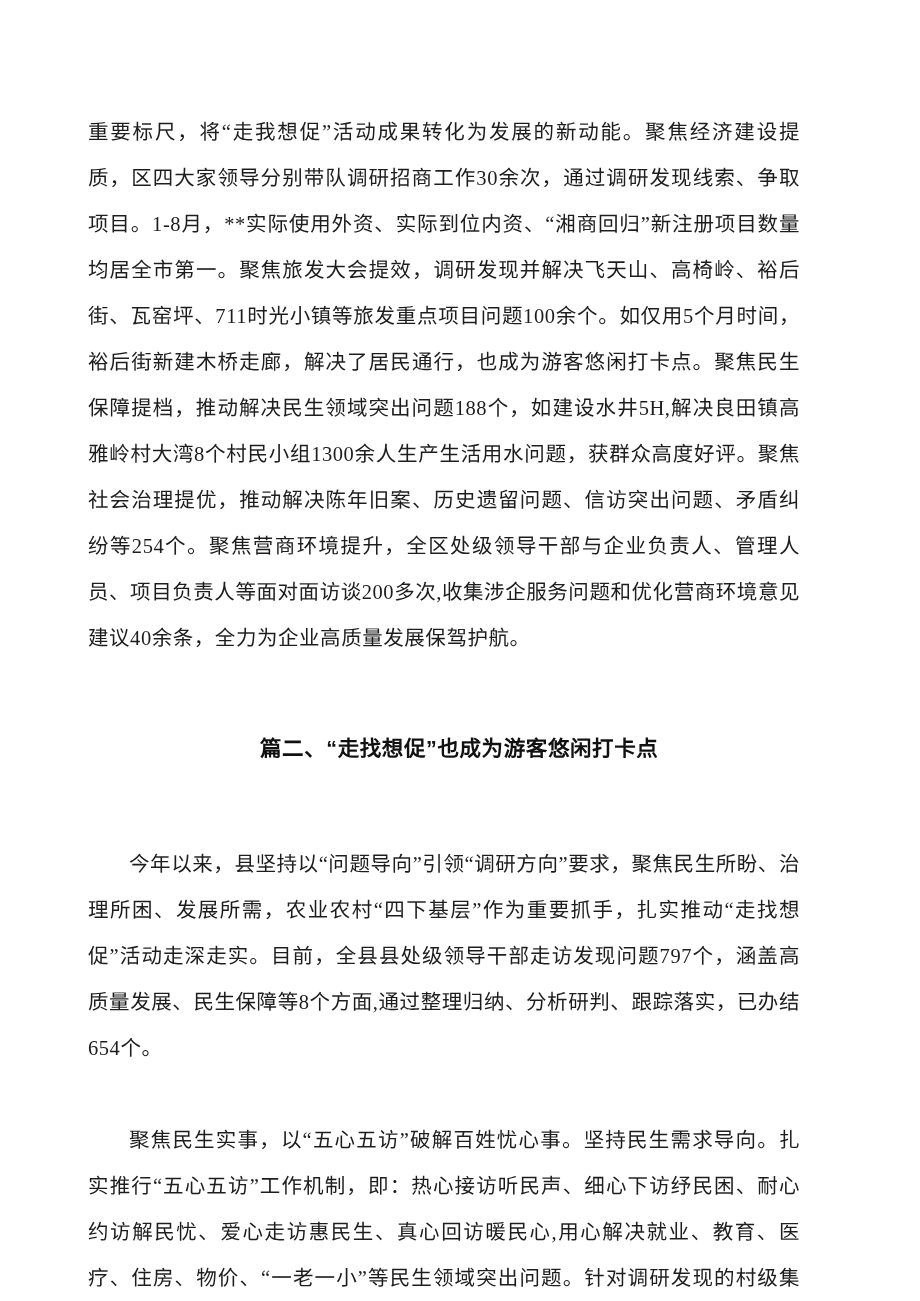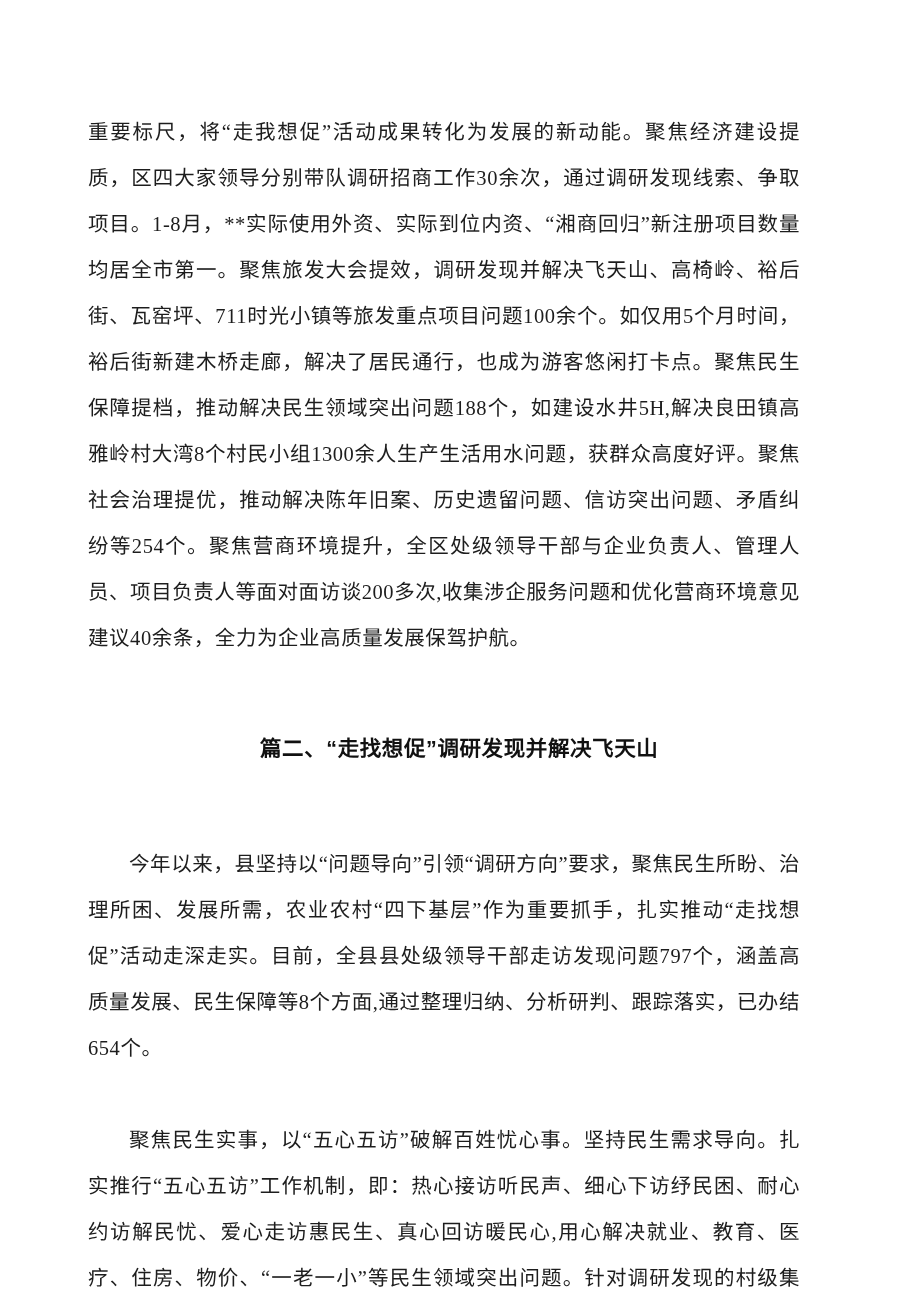--- a/index.html
+++ b/index.html
@@ -64,21 +64,21 @@
 </head>
 <body>
 
 <div class="page">
   <div class="content">
 
     <p class="para">重要标尺，将“走我想促”活动成果转化为发展的新动能。聚焦经济建设提质，区四大家领导分别带队调研招商工作30余次，通过调研发现线索、争取项目。1-8月，**实际使用外资、实际到位内资、“湘商回归”新注册项目数量均居全市第一。聚焦旅发大会提效，调研发现并解决飞天山、高椅岭、裕后街、瓦窑坪、711时光小镇等旅发重点项目问题100余个。如仅用5个月时间，裕后街新建木桥走廊，解决了居民通行，也成为游客悠闲打卡点。聚焦民生保障提档，推动解决民生领域突出问题188个，如建设水井5H,解决良田镇高雅岭村大湾8个村民小组1300余人生产生活用水问题，获群众高度好评。聚焦社会治理提优，推动解决陈年旧案、历史遗留问题、信访突出问题、矛盾纠纷等254个。聚焦营商环境提升，全区处级领导干部与企业负责人、管理人员、项目负责人等面对面访谈200多次,收集涉企服务问题和优化营商环境意见建议40余条，全力为企业高质量发展保驾护航。</p>
 
     <div class="gap-after-p1"></div>
 
-    <h2 class="heading">篇二、“走找想促”调研发现并解决飞天山</h2>
+    <h2 class="heading">篇二、“走找想促”也成为游客悠闲打卡点</h2>
 
     <div class="gap-after-heading"></div>
 
     <p class="para indent">今年以来，县坚持以“问题导向”引领“调研方向”要求，聚焦民生所盼、治理所困、发展所需，农业农村“四下基层”作为重要抓手，扎实推动“走找想促”活动走深走实。目前，全县县处级领导干部走访发现问题797个，涵盖高质量发展、民生保障等8个方面,通过整理归纳、分析研判、跟踪落实，已办结654个。</p>
 
     <div class="gap-between-paras"></div>
 
     <p class="para indent">聚焦民生实事，以“五心五访”破解百姓忧心事。坚持民生需求导向。扎实推行“五心五访”工作机制，即：热心接访听民声、细心下访纾民困、耐心约访解民忧、爱心走访惠民生、真心回访暖民心,用心解决就业、教育、医疗、住房、物价、“一老一小”等民生领域突出问题。针对调研发现的村级集体经济基础薄弱的问题，县委组织部、农业农村、乡村振兴和财政等部门共商共谋解题之策，</p>
 
   </div>

